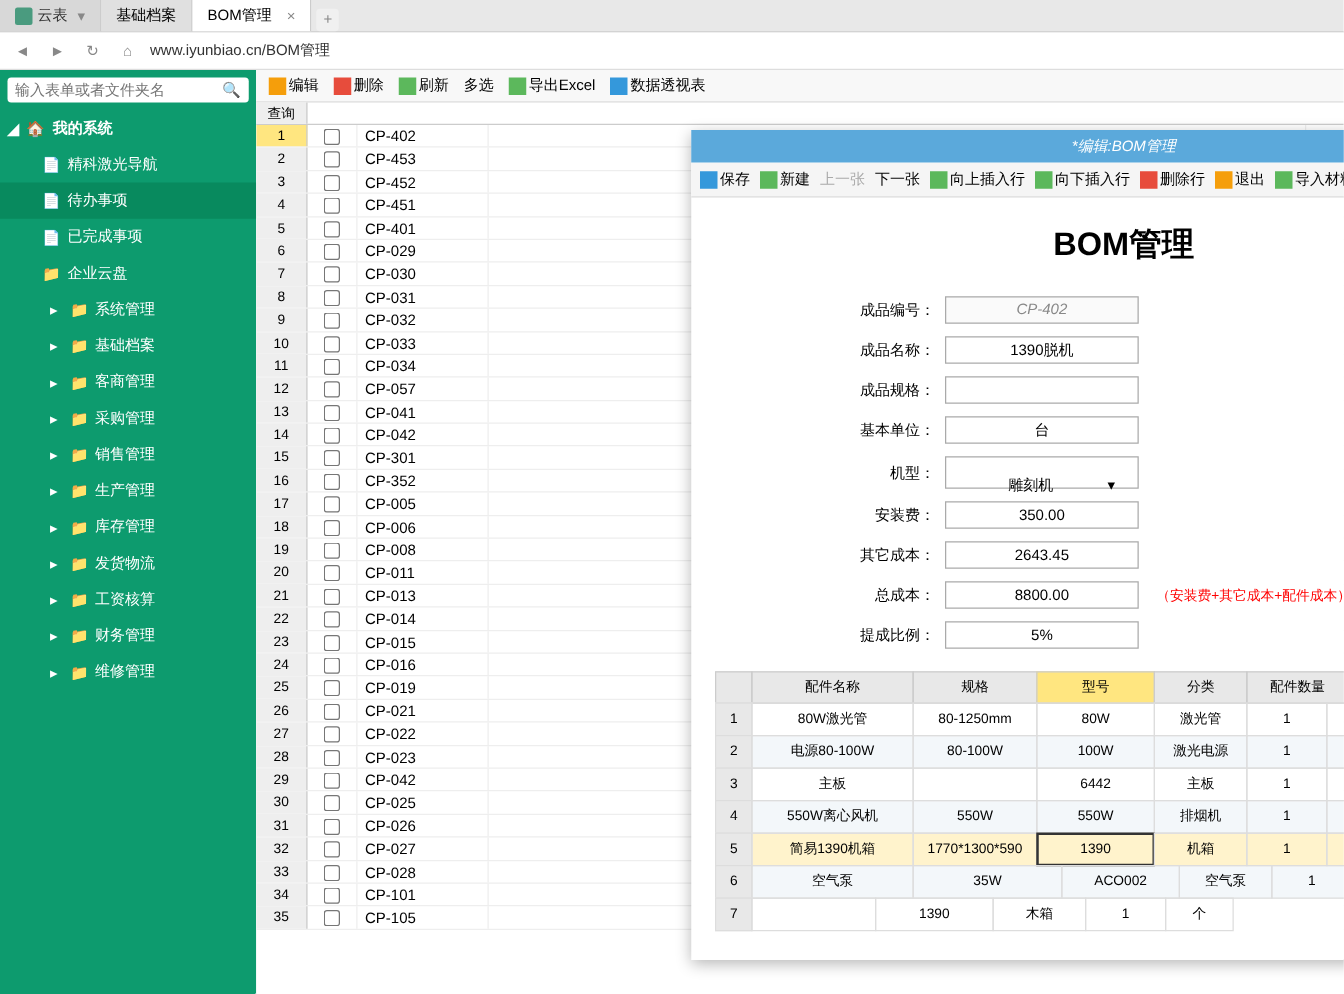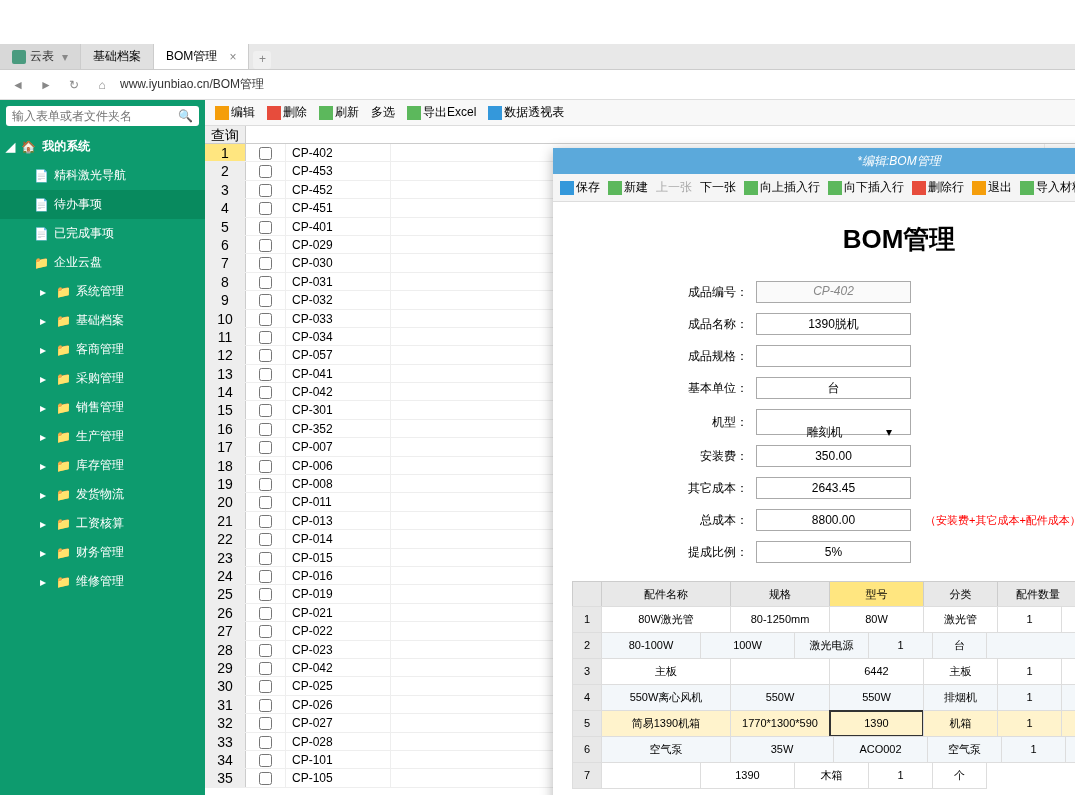--- a/index.html
+++ b/index.html
@@ -1,17 +1,17 @@
 <!DOCTYPE html>
 <html><head>
 <meta charset="utf-8">
 <style>
 * { margin:0; padding:0; box-sizing:border-box; font-family:Arial,"Microsoft YaHei",sans-serif; font-size:12px; }
 body { width:1075px; height:795px; background:#fff; overflow:hidden; }
-.tabs-bar { height:26px; background:#e8e8e8; display:flex; align-items:flex-end; border-bottom:1px solid #ccc;margin-top:44px; }
+.tabs-bar { height:26px; background:#e8e8e8; display:flex; align-items:flex-end; border-bottom:1px solid #ccc; }
 .app-tab { padding:4px 12px; background:#e0e0e0; border-right:1px solid #ccc; display:flex; align-items:center; gap:4px; }
 .app-tab.logo { background:#d8d8d8; color:#333; }
 .app-tab.active { background:#fff; }
 .logo-icon { width:14px; height:14px; background:#4a9b7f; border-radius:2px; display:inline-block; }
 .close-x { color:#888; margin-left:8px; cursor:pointer; }
 .plus-btn { width:18px; height:18px; background:#f0f0f0; text-align:center; line-height:16px; color:#888; border-radius:3px; margin-left:4px; }
 .nav-bar { height:30px; display:flex; align-items:center; padding:0 8px; gap:8px; border-bottom:1px solid #ddd; background:#fff; }
 .nav-arrow { width:20px; height:20px; color:#888; text-align:center; line-height:20px; cursor:pointer; }
 .url-text { color:#333; }
 .main-area { display:flex; height:739px; }
@@ -31,21 +31,21 @@
 .ico { width:14px; height:14px; display:inline-block; }
 .ico.orange { background:#f59e0b; }
 .ico.red { background:#e74c3c; }
 .ico.green { background:#5cb85c; }
 .ico.blue { background:#3498db; }
 .grid-header { display:flex; height:22px; background:#eee; border-bottom:1px solid #ccc; }
 .gh-cell { border-right:1px solid #ccc; text-align:center; line-height:22px; background:#e8e8e8; }
 .gh-cell.hl { background:#ffe680; }
 .row-area { height:690px; overflow:hidden; }
 .grid-row { display:flex; height:18.4px; border-bottom:1px solid #eee; }
-.rn-cell { width:41px; background:#eee; border-right:1px solid #ccc; text-align:center; font-size:14px; line-height:18px; }
+.rn-cell { width:41px; background:#eee; border-right:1px solid #ccc; text-align:center; font-size:11px; line-height:18px; }
 .rn-cell.sel { background:#ffe680; }
 .ck-cell { width:40px; text-align:center; border-right:1px solid #eee; }
 .ck-cell input { margin-top:3px; }
 .code-cell { width:105px; padding-left:6px; border-right:1px solid #eee; line-height:18px; }
 .blank-cell { flex:1; border-right:1px solid #eee; }
 .pct-cell { width:30px; text-align:center; line-height:18px; }
 .dialog { position:absolute; left:348px; top:48px; width:692px; height:664px; background:#fff; box-shadow:0 3px 12px rgba(0,0,0,0.3); }
 .dlg-title { height:26px; background:#5ba9db; color:#fff; display:flex; align-items:center; justify-content:center; font-style:italic; position:relative; }
 .dlg-toolbar { height:28px; background:#f5f5f5; display:flex; align-items:center; gap:2px; padding:0 4px; border-bottom:1px solid #ddd; font-size:11px; }
 .dlg-tb { display:flex; align-items:center; gap:2px; padding:2px 3px; cursor:pointer; }
@@ -319,21 +319,21 @@
         <div class="grid-row">
           <div class="rn-cell">16</div>
           <div class="ck-cell"><input type="checkbox" style=""></div>
           <div class="code-cell">CP-352</div>
           <div class="blank-cell"></div>
           <div class="pct-cell">5%</div>
         </div>
         <div class="grid-row">
           <div class="rn-cell">17</div>
           <div class="ck-cell"><input type="checkbox" style=""></div>
-          <div class="code-cell">CP-007</div>
+          <div class="code-cell">CP-005</div>
           <div class="blank-cell"></div>
           <div class="pct-cell">5%</div>
         </div>
         <div class="grid-row">
           <div class="rn-cell">18</div>
           <div class="ck-cell"><input type="checkbox" style=""></div>
           <div class="code-cell">CP-006</div>
           <div class="blank-cell"></div>
           <div class="pct-cell">5%</div>
         </div>
@@ -560,20 +560,21 @@
                     <div class="sg-c sg-rn">1</div>
                     <div class="sg-c" style="width:130px">80W激光管</div>
                     <div class="sg-c" style="width:100px">80-1250mm</div>
                     <div class="sg-c" style="width:95px">80W</div>
                     <div class="sg-c" style="width:75px">激光管</div>
                     <div class="sg-c" style="width:65px">1</div>
                     <div class="sg-c" style="width:55px">支</div>
                   </div>
                   <div class="sg-row odd">
                     <div class="sg-c sg-rn">2</div>
+                    <div class="sg-c" style="width:130px">电源80-100W</div>
                     <div class="sg-c" style="width:100px">80-100W</div>
                     <div class="sg-c" style="width:95px">100W</div>
                     <div class="sg-c" style="width:75px">激光电源</div>
                     <div class="sg-c" style="width:65px">1</div>
                     <div class="sg-c" style="width:55px">台</div>
                   </div>
                   <div class="sg-row">
                     <div class="sg-c sg-rn">3</div>
                     <div class="sg-c" style="width:130px">主板</div>
                     <div class="sg-c" style="width:100px"></div>
@@ -596,21 +597,21 @@
                     <div class="sg-c" style="width:130px">简易1390机箱</div>
                     <div class="sg-c" style="width:100px">1770*1300*590</div>
                     <div class="sg-c boxed" style="width:95px">1390</div>
                     <div class="sg-c" style="width:75px">机箱</div>
                     <div class="sg-c" style="width:65px">1</div>
                     <div class="sg-c" style="width:55px">个</div>
                   </div>
                   <div class="sg-row odd">
                     <div class="sg-c sg-rn">6</div>
                     <div class="sg-c" style="width:130px">空气泵</div>
-                    <div class="sg-c" style="width:104px">35W</div>
+                    <div class="sg-c" style="width:120px">35W</div>
                     <div class="sg-c" style="width:95px">ACO002</div>
                     <div class="sg-c" style="width:75px">空气泵</div>
                     <div class="sg-c" style="width:65px">1</div>
                     <div class="sg-c" style="width:55px">台</div>
                   </div>
                   <div class="sg-row">
                     <div class="sg-c sg-rn">7</div>
                     <div class="sg-c" style="width:100px"></div>
                     <div class="sg-c" style="width:95px">1390</div>
                     <div class="sg-c" style="width:75px">木箱</div>

